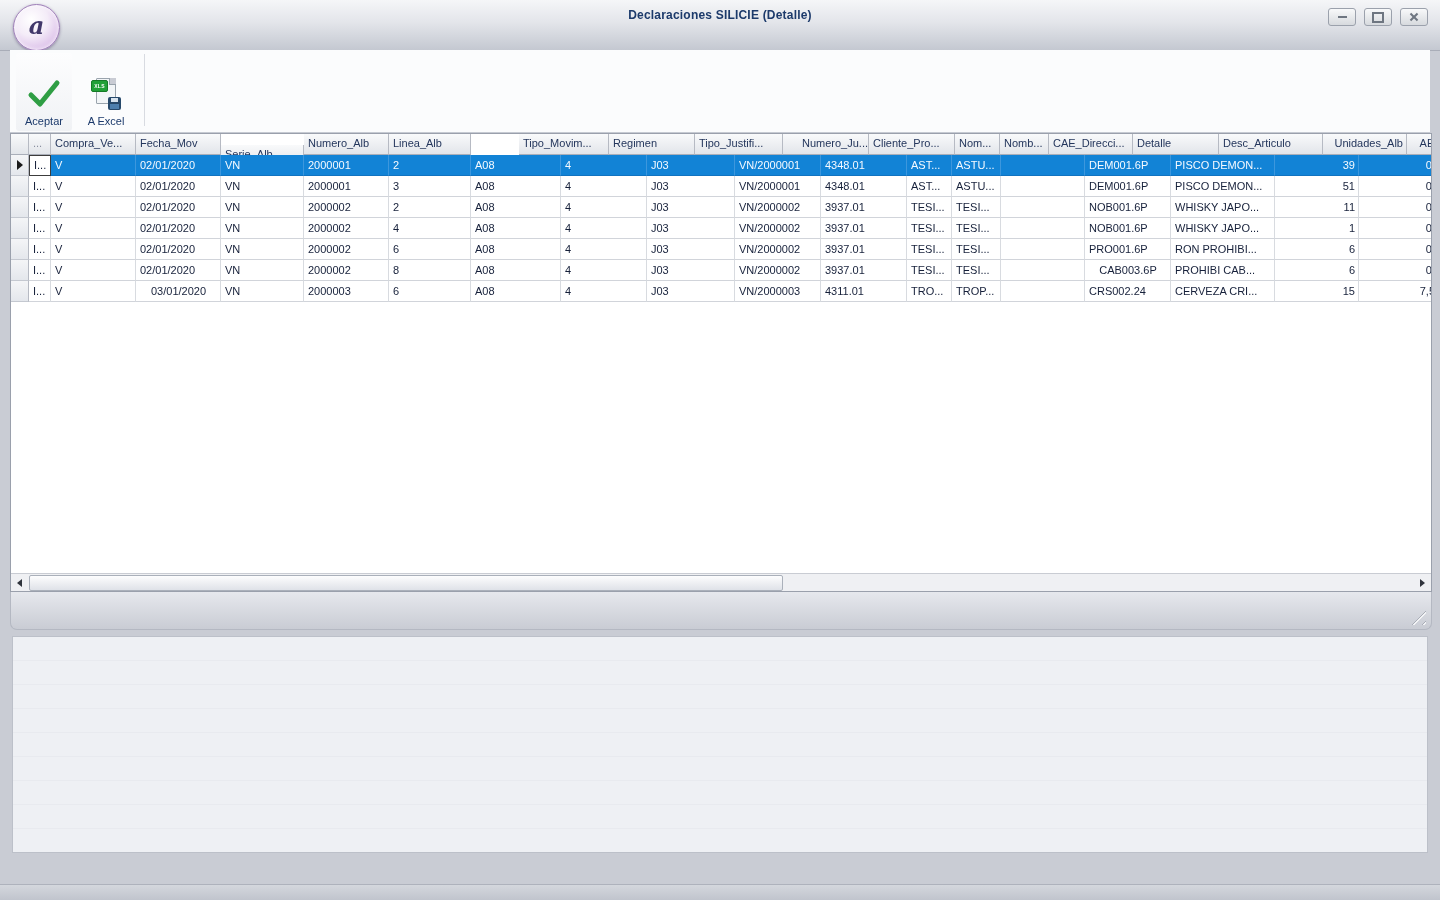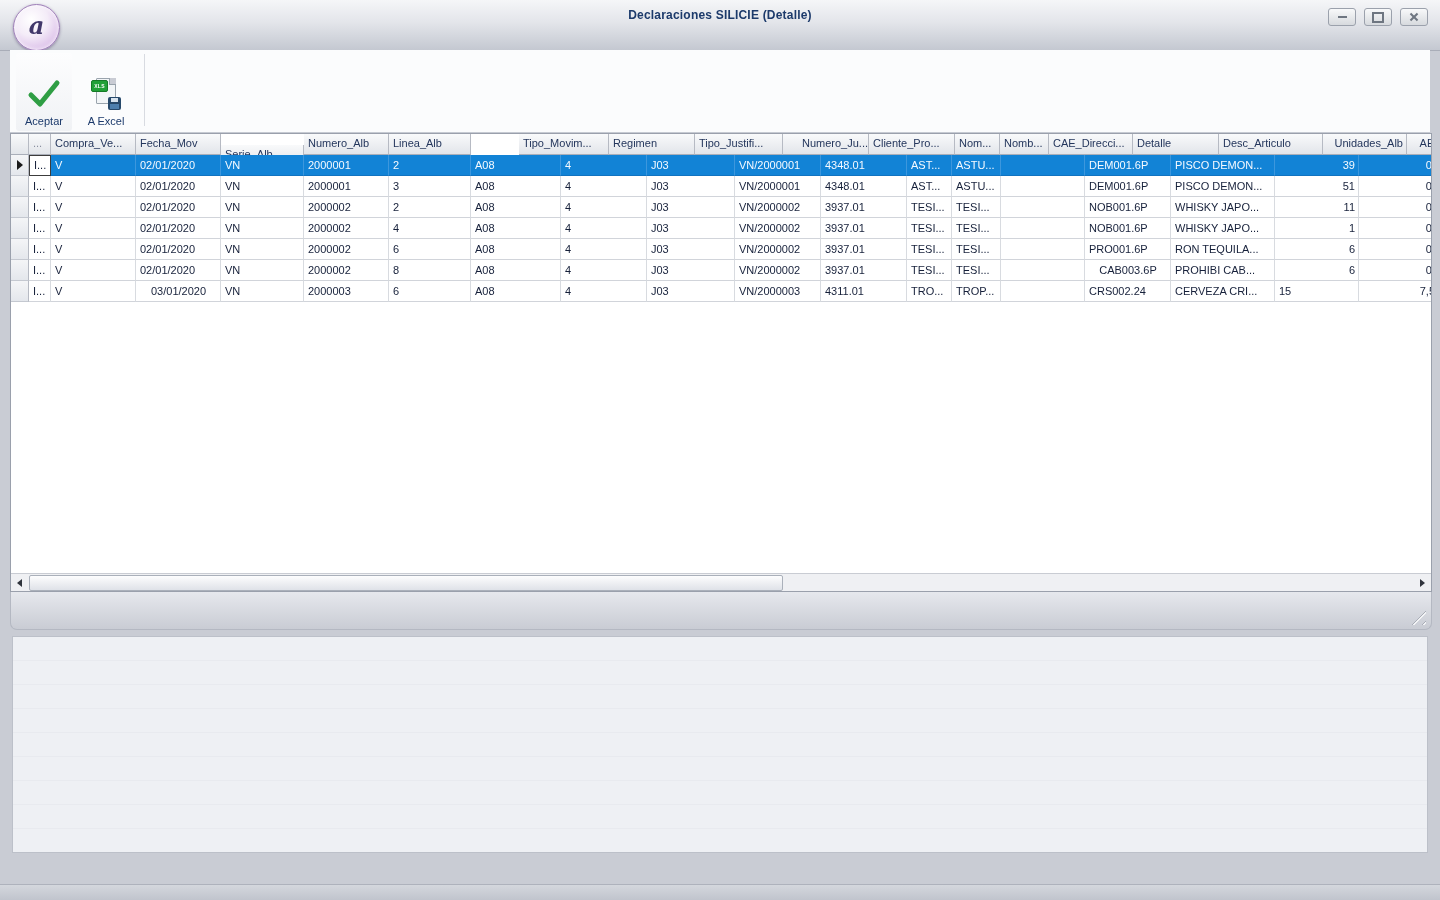--- a/index.html
+++ b/index.html
@@ -265,21 +265,21 @@
           <div class="dcell" style="width: 82px; text-align: left;">6</div>
           <div class="dcell" style="width: 90px; text-align: left;">A08</div>
           <div class="dcell" style="width: 86px; text-align: left;">4</div>
           <div class="dcell" style="width: 88px; text-align: left;">J03</div>
           <div class="dcell" style="width: 86px; text-align: left;">VN/2000002</div>
           <div class="dcell" style="width: 86px; text-align: left;">3937.01</div>
           <div class="dcell" style="width: 45px; text-align: left;">TESI...</div>
           <div class="dcell" style="width: 49px; text-align: left;">TESI...</div>
           <div class="dcell" style="width: 84px; text-align: left;"></div>
           <div class="dcell" style="width: 86px; text-align: left;">PRO001.6P</div>
-          <div class="dcell" style="width: 104px; text-align: left;">RON TEQUILA...</div>
+          <div class="dcell" style="width: 104px; text-align: left;">RON PROHIBI...</div>
           <div class="dcell" style="width: 84px; text-align: right;">6</div>
           <div class="dcell" style="width: 80px; text-align: right;">0,</div>
         </div>
         <div class="drow">
           <div class="rowhead"></div>
           <div class="dcell" style="width: 22px; text-align: left;">I...</div>
           <div class="dcell" style="width: 85px; text-align: left;">V</div>
           <div class="dcell" style="width: 85px; text-align: left;">02/01/2020</div>
           <div class="dcell" style="width: 83px; text-align: left;">VN</div>
           <div class="dcell" style="width: 85px; text-align: left;">2000002</div>
@@ -308,21 +308,21 @@
           <div class="dcell" style="width: 90px; text-align: left;">A08</div>
           <div class="dcell" style="width: 86px; text-align: left;">4</div>
           <div class="dcell" style="width: 88px; text-align: left;">J03</div>
           <div class="dcell" style="width: 86px; text-align: left;">VN/2000003</div>
           <div class="dcell" style="width: 86px; text-align: left;">4311.01</div>
           <div class="dcell" style="width: 45px; text-align: left;">TRO...</div>
           <div class="dcell" style="width: 49px; text-align: left;">TROP...</div>
           <div class="dcell" style="width: 84px; text-align: left;"></div>
           <div class="dcell" style="width: 86px; text-align: left;">CRS002.24</div>
           <div class="dcell" style="width: 104px; text-align: left;">CERVEZA CRI...</div>
-          <div class="dcell" style="width: 84px; text-align: left;">15</div>
+          <div class="dcell" style="width: 84px; text-align: right;">15</div>
           <div class="dcell" style="width: 80px; text-align: right;">7,5</div>
         </div>
       </div>
 
     <div class="hscroll">
       <div class="sbtn">
           <div class="tri-l"></div>
         </div>
       <div class="sthumb"></div>
       <div class="sbtn right">

